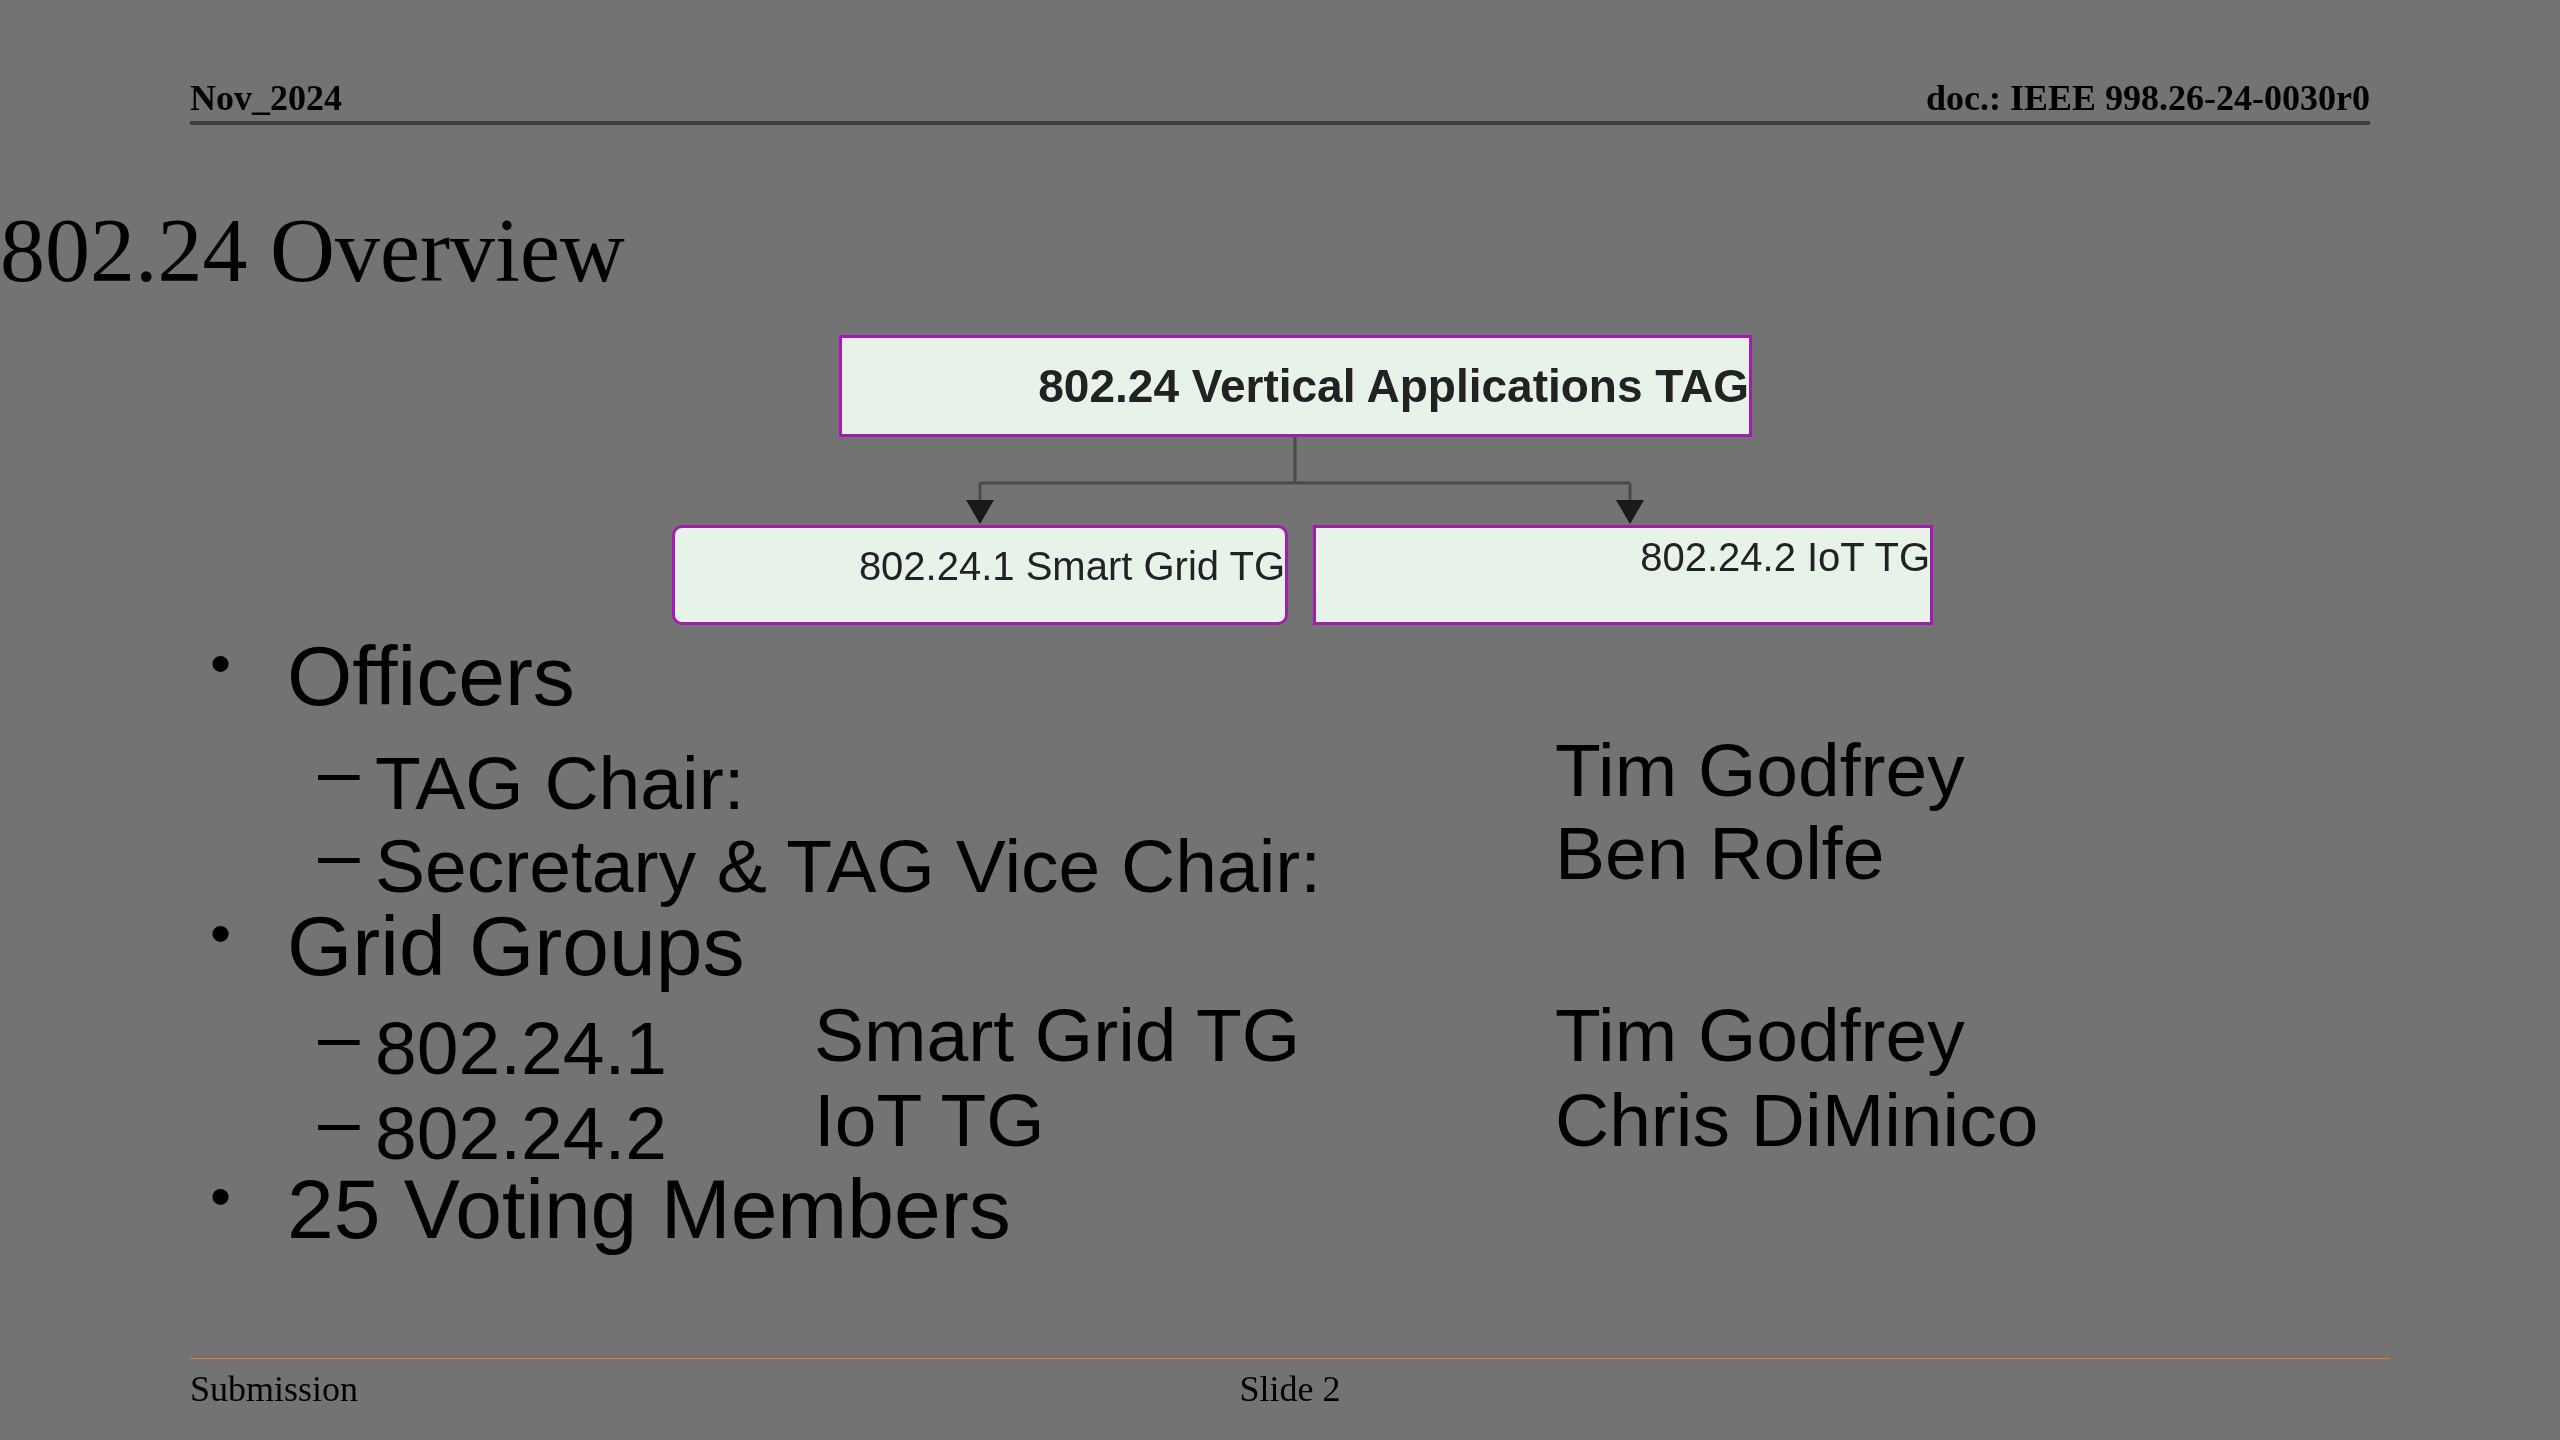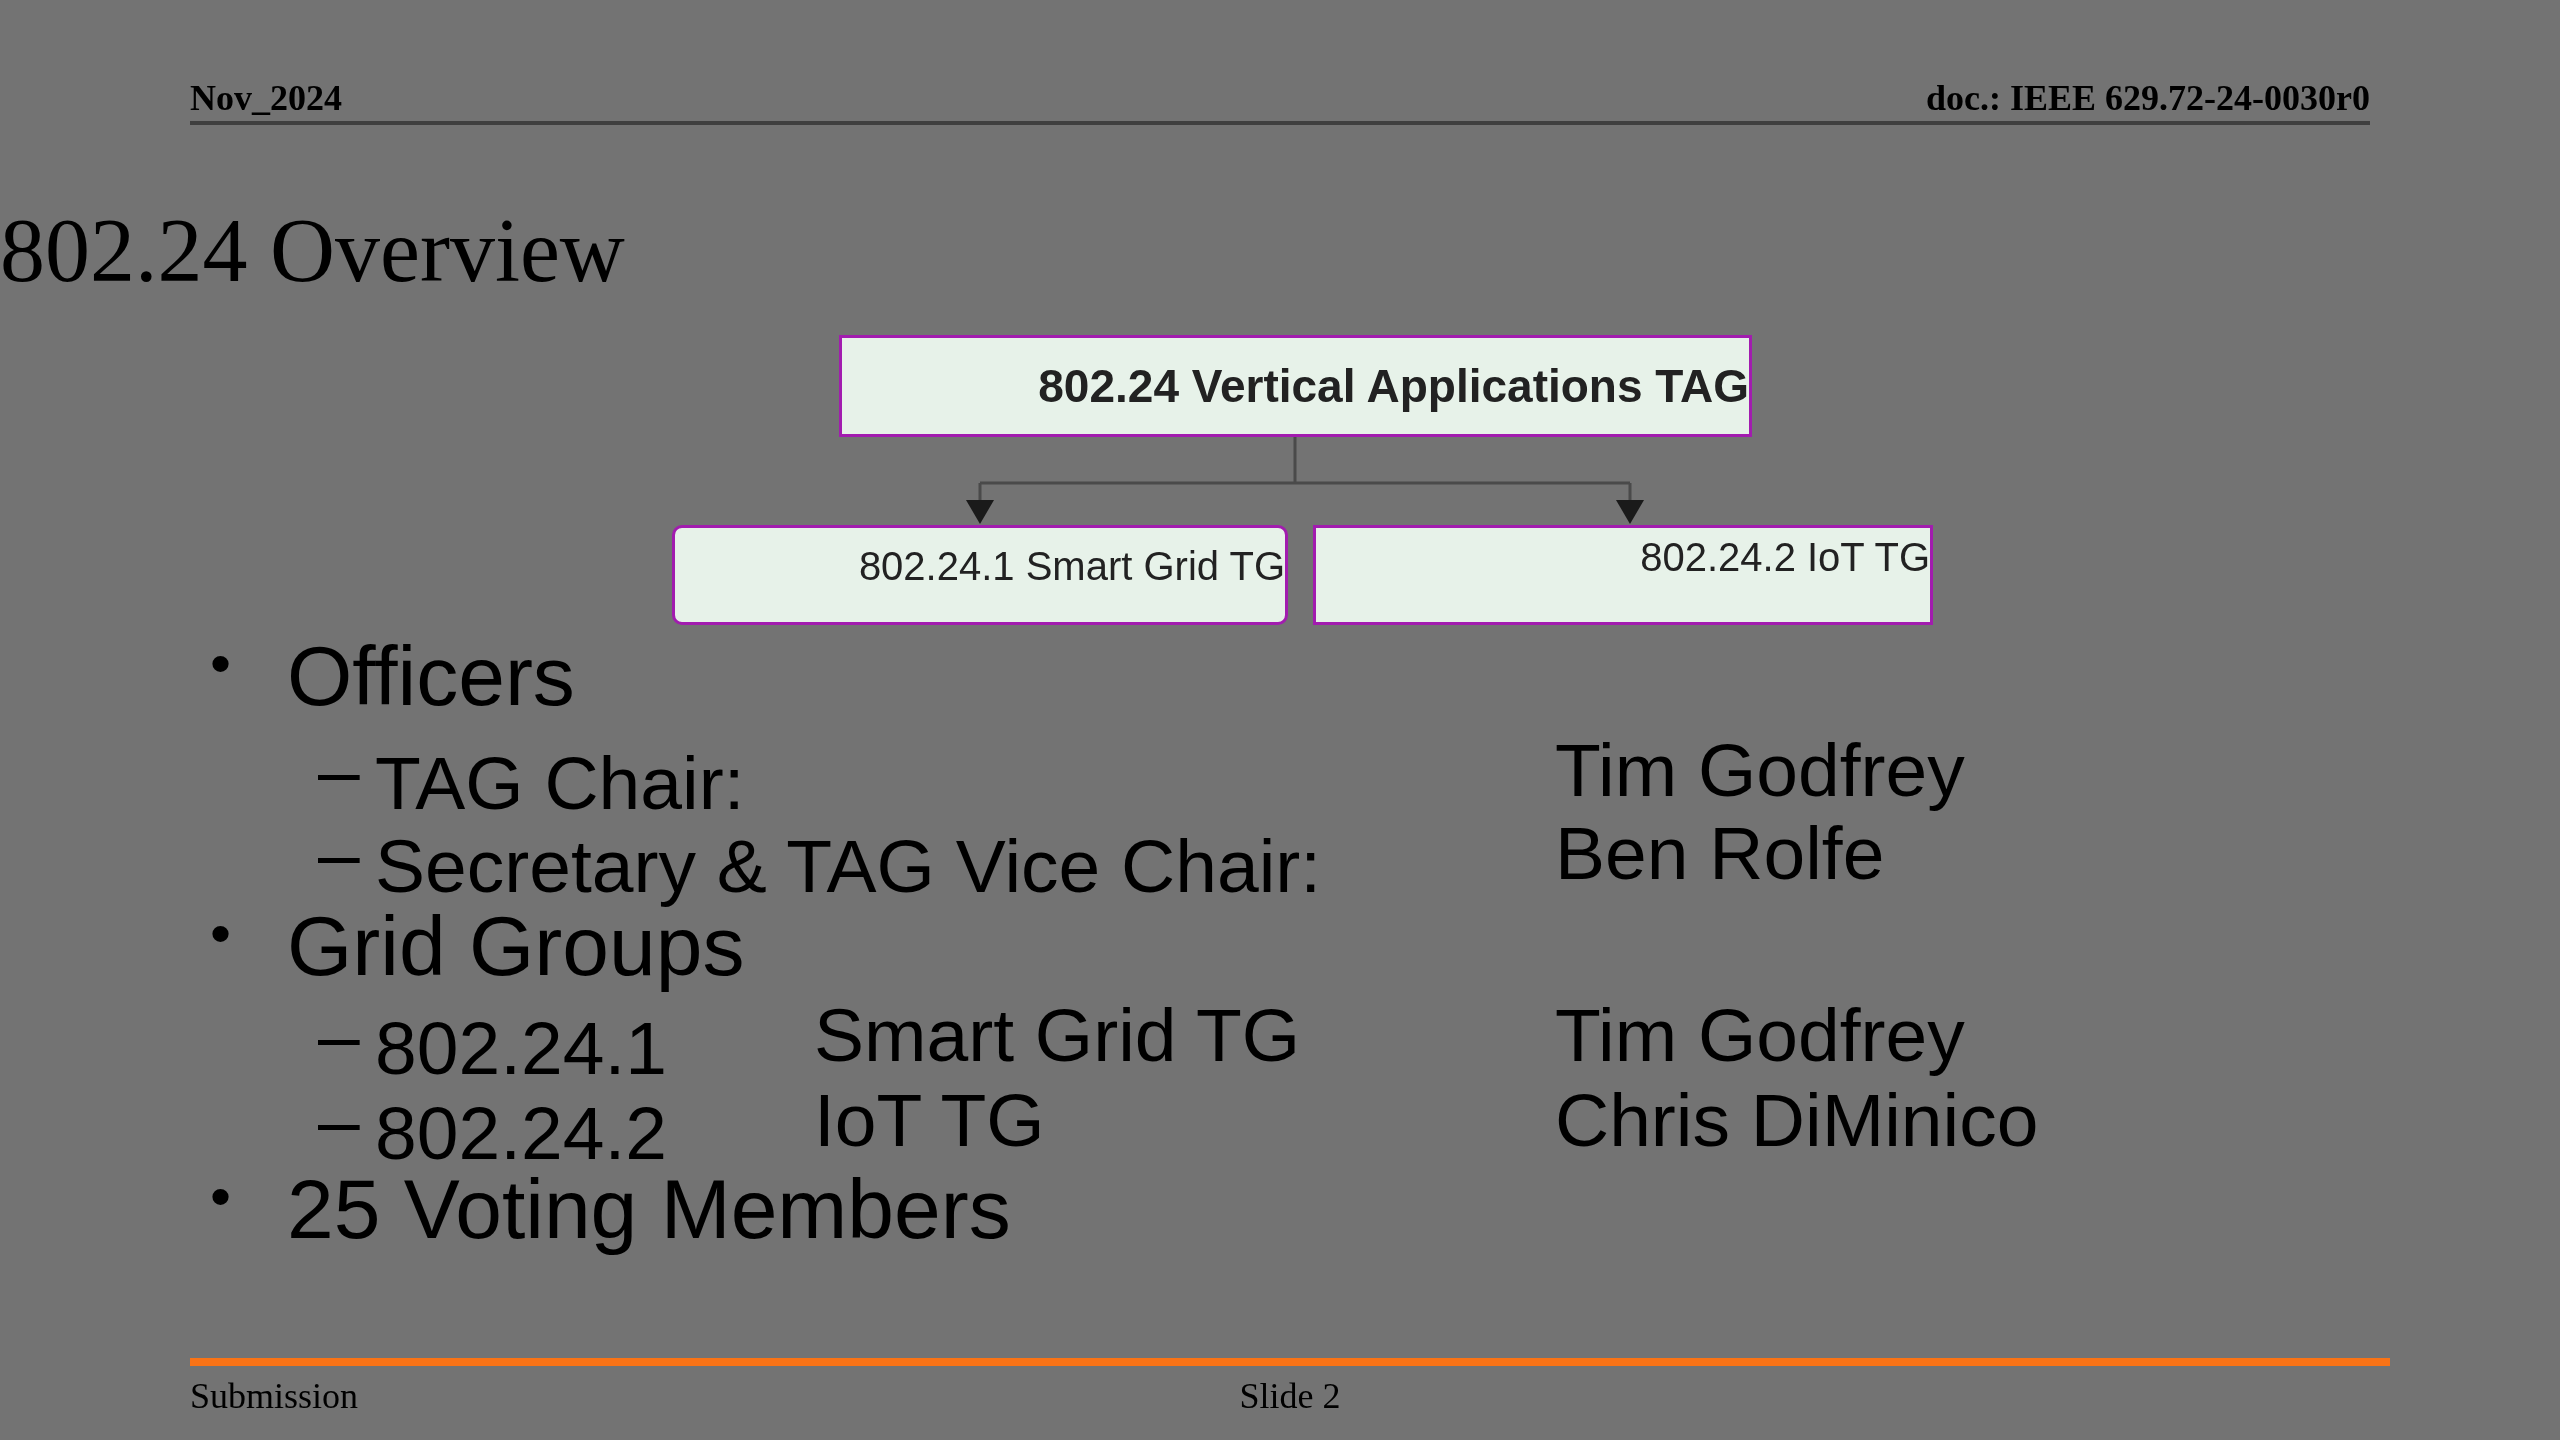--- a/index.html
+++ b/index.html
@@ -50,35 +50,35 @@
   .row span{position:absolute;top:0;white-space:nowrap;}
   .m1{left:210px;font-size:60px;top:12px;}       
   .m2{left:318px;}                               
   .t1{left:287px;}                               
   .t2{left:375px;margin-top:13px;}                               
   .tg-name2{left:814px;}                         
   .person{left:1555px;}                          
   
   .footer{
     position:absolute;left:190px;top:1358px;width:2200px;height:60px;
-    border-top:8px solid #f97316;
+    border-top:1px solid #f97316;
     font-family:"Liberation Serif", serif;
     font-size:36px;line-height:1;
   }
   .footer .f-left{position:absolute;left:0;top:12px;}
   .footer .f-center{position:absolute;left:50%;top:12px;transform:translateX(-50%);}
 </style>
 </head>
 <body>
 
 <div class="slide">
 
   <div class="header">
     <div>Nov_2024</div>
-    <div>doc.: IEEE 629.72-24-0030r0</div>
+    <div>doc.: IEEE 998.26-24-0030r0</div>
   </div>
 
   <div class="title">802.24 Overview</div>
 
   <svg class="connector-svg" viewBox="0 0 2560 1440" xmlns="http://www.w3.org/2000/svg">
     <g stroke="#4a4a4a" stroke-width="3" fill="none">
       <line x1="1295" y1="437" x2="1295" y2="483"></line>
       <line x1="980" y1="483" x2="1630" y2="483"></line>
       <line x1="980" y1="483" x2="980" y2="508"></line>
       <line x1="1630" y1="483" x2="1630" y2="508"></line>

